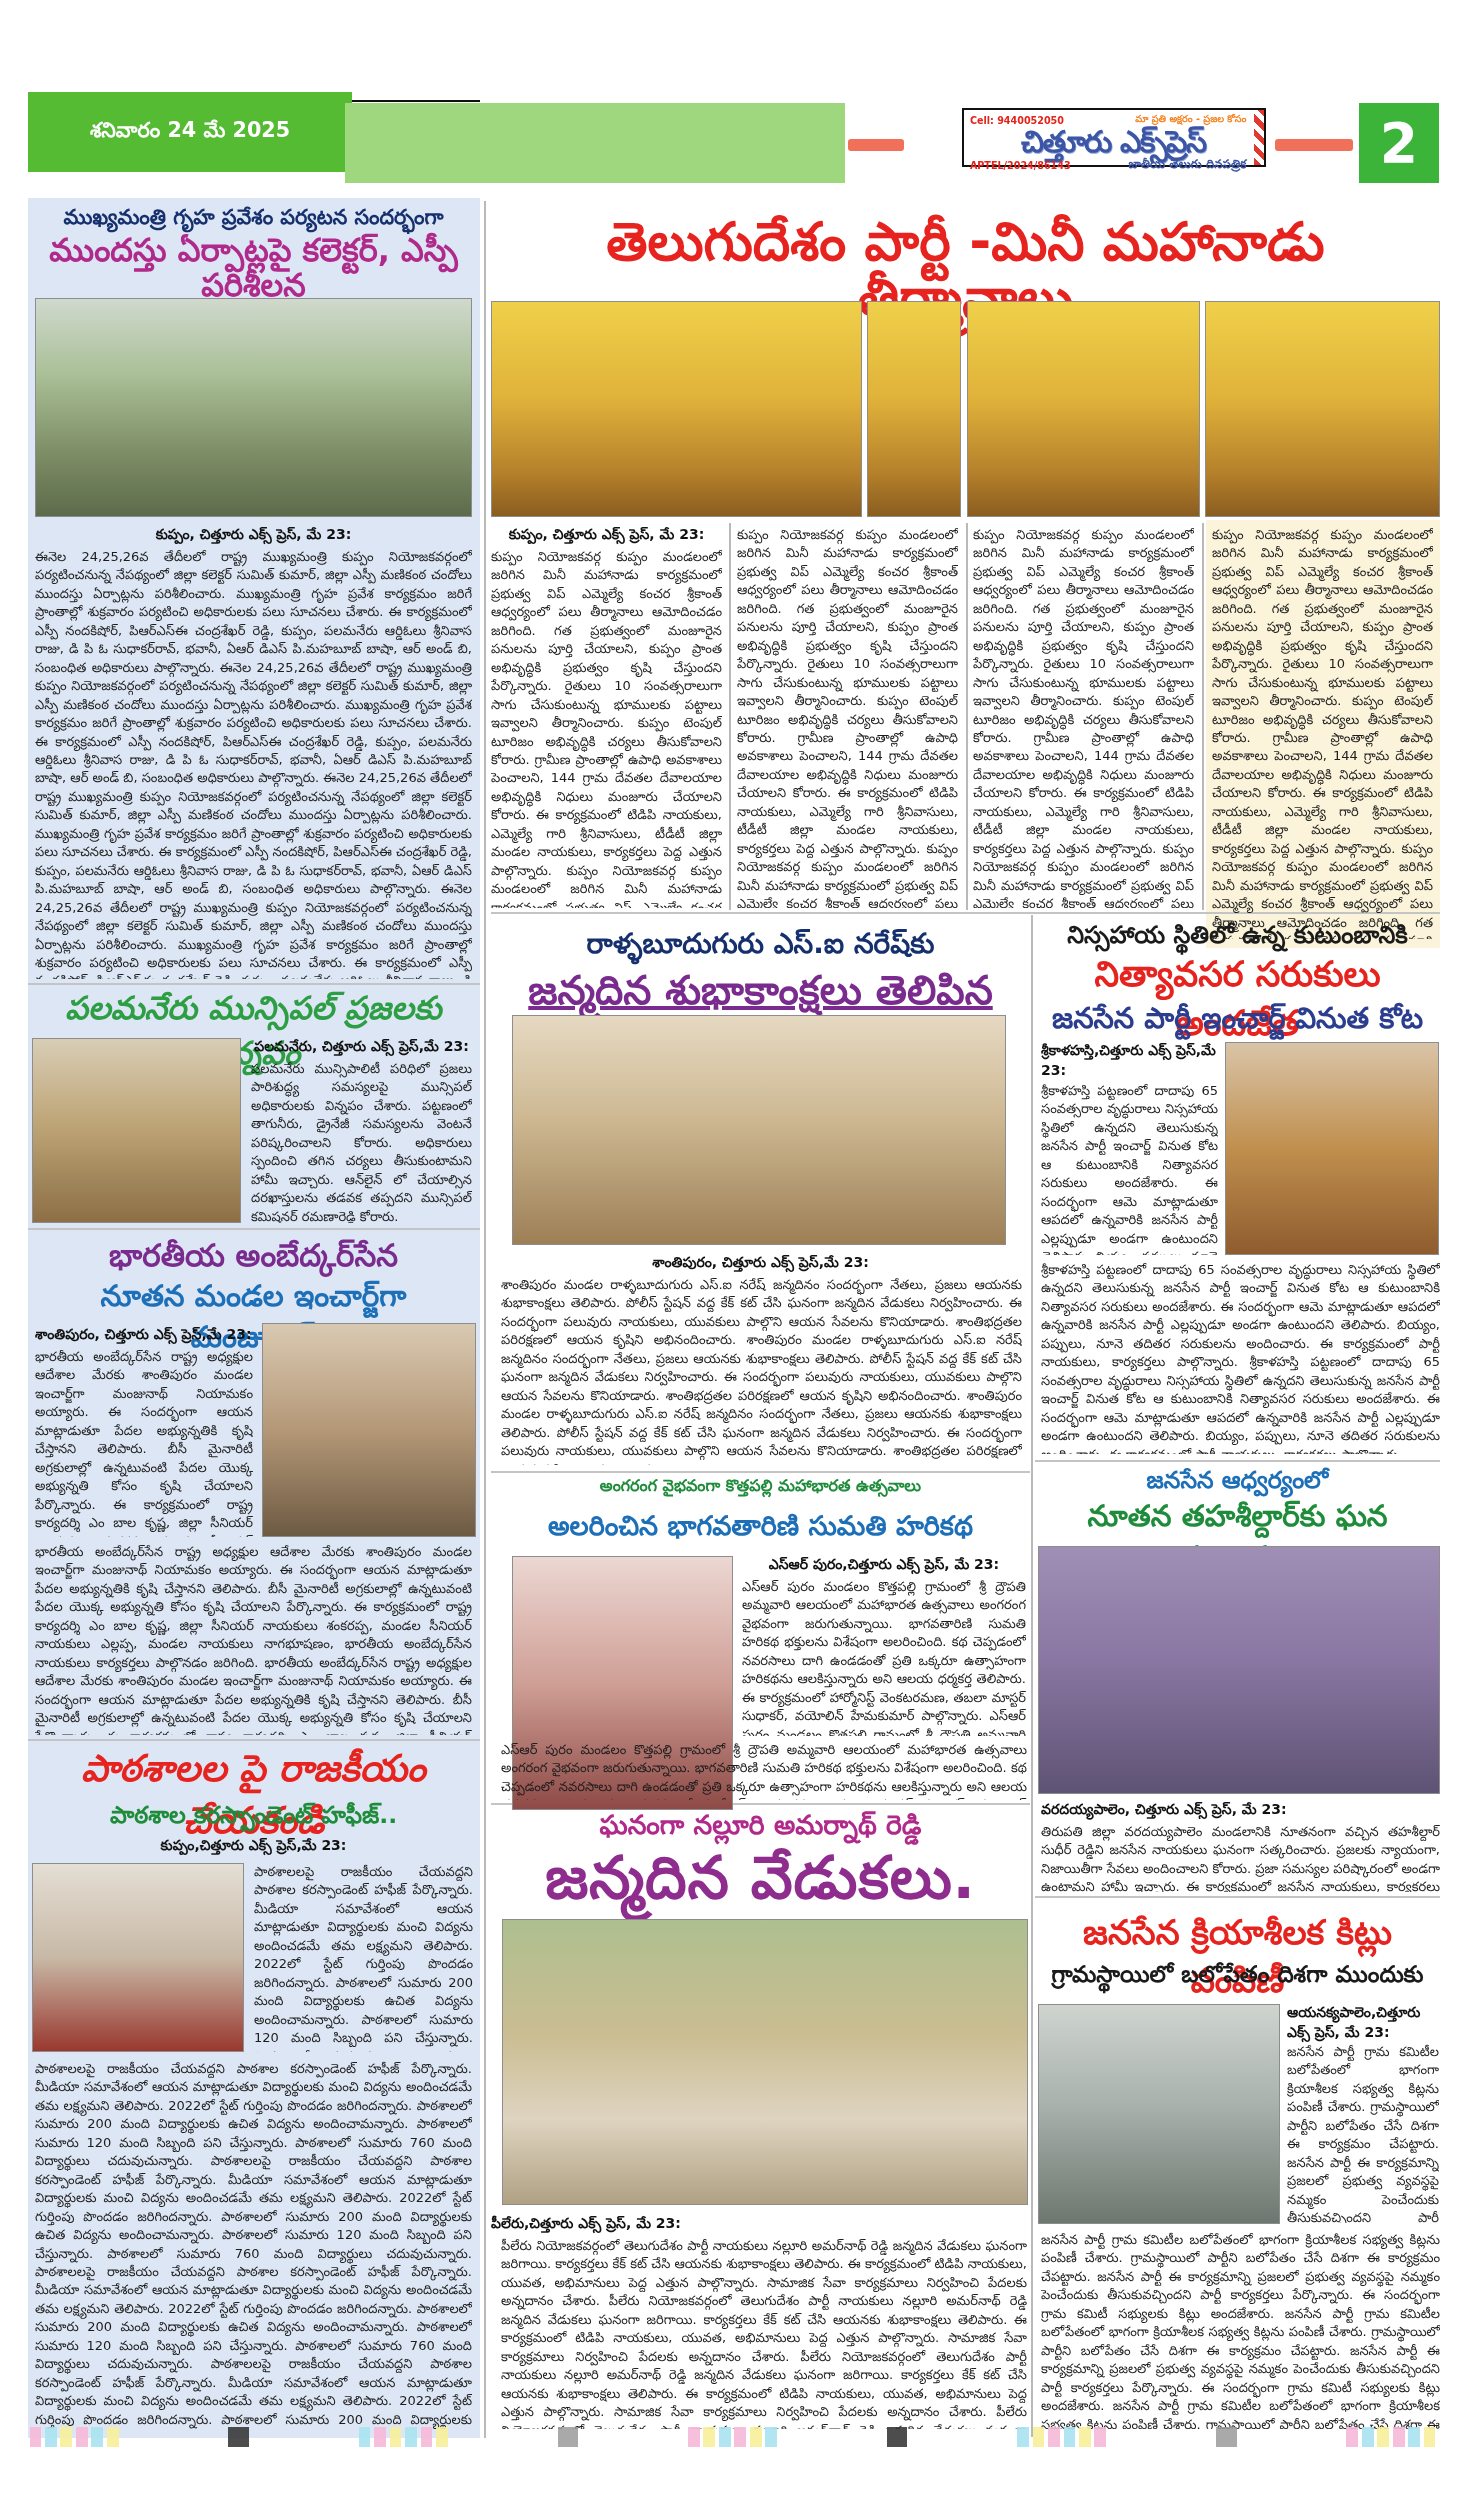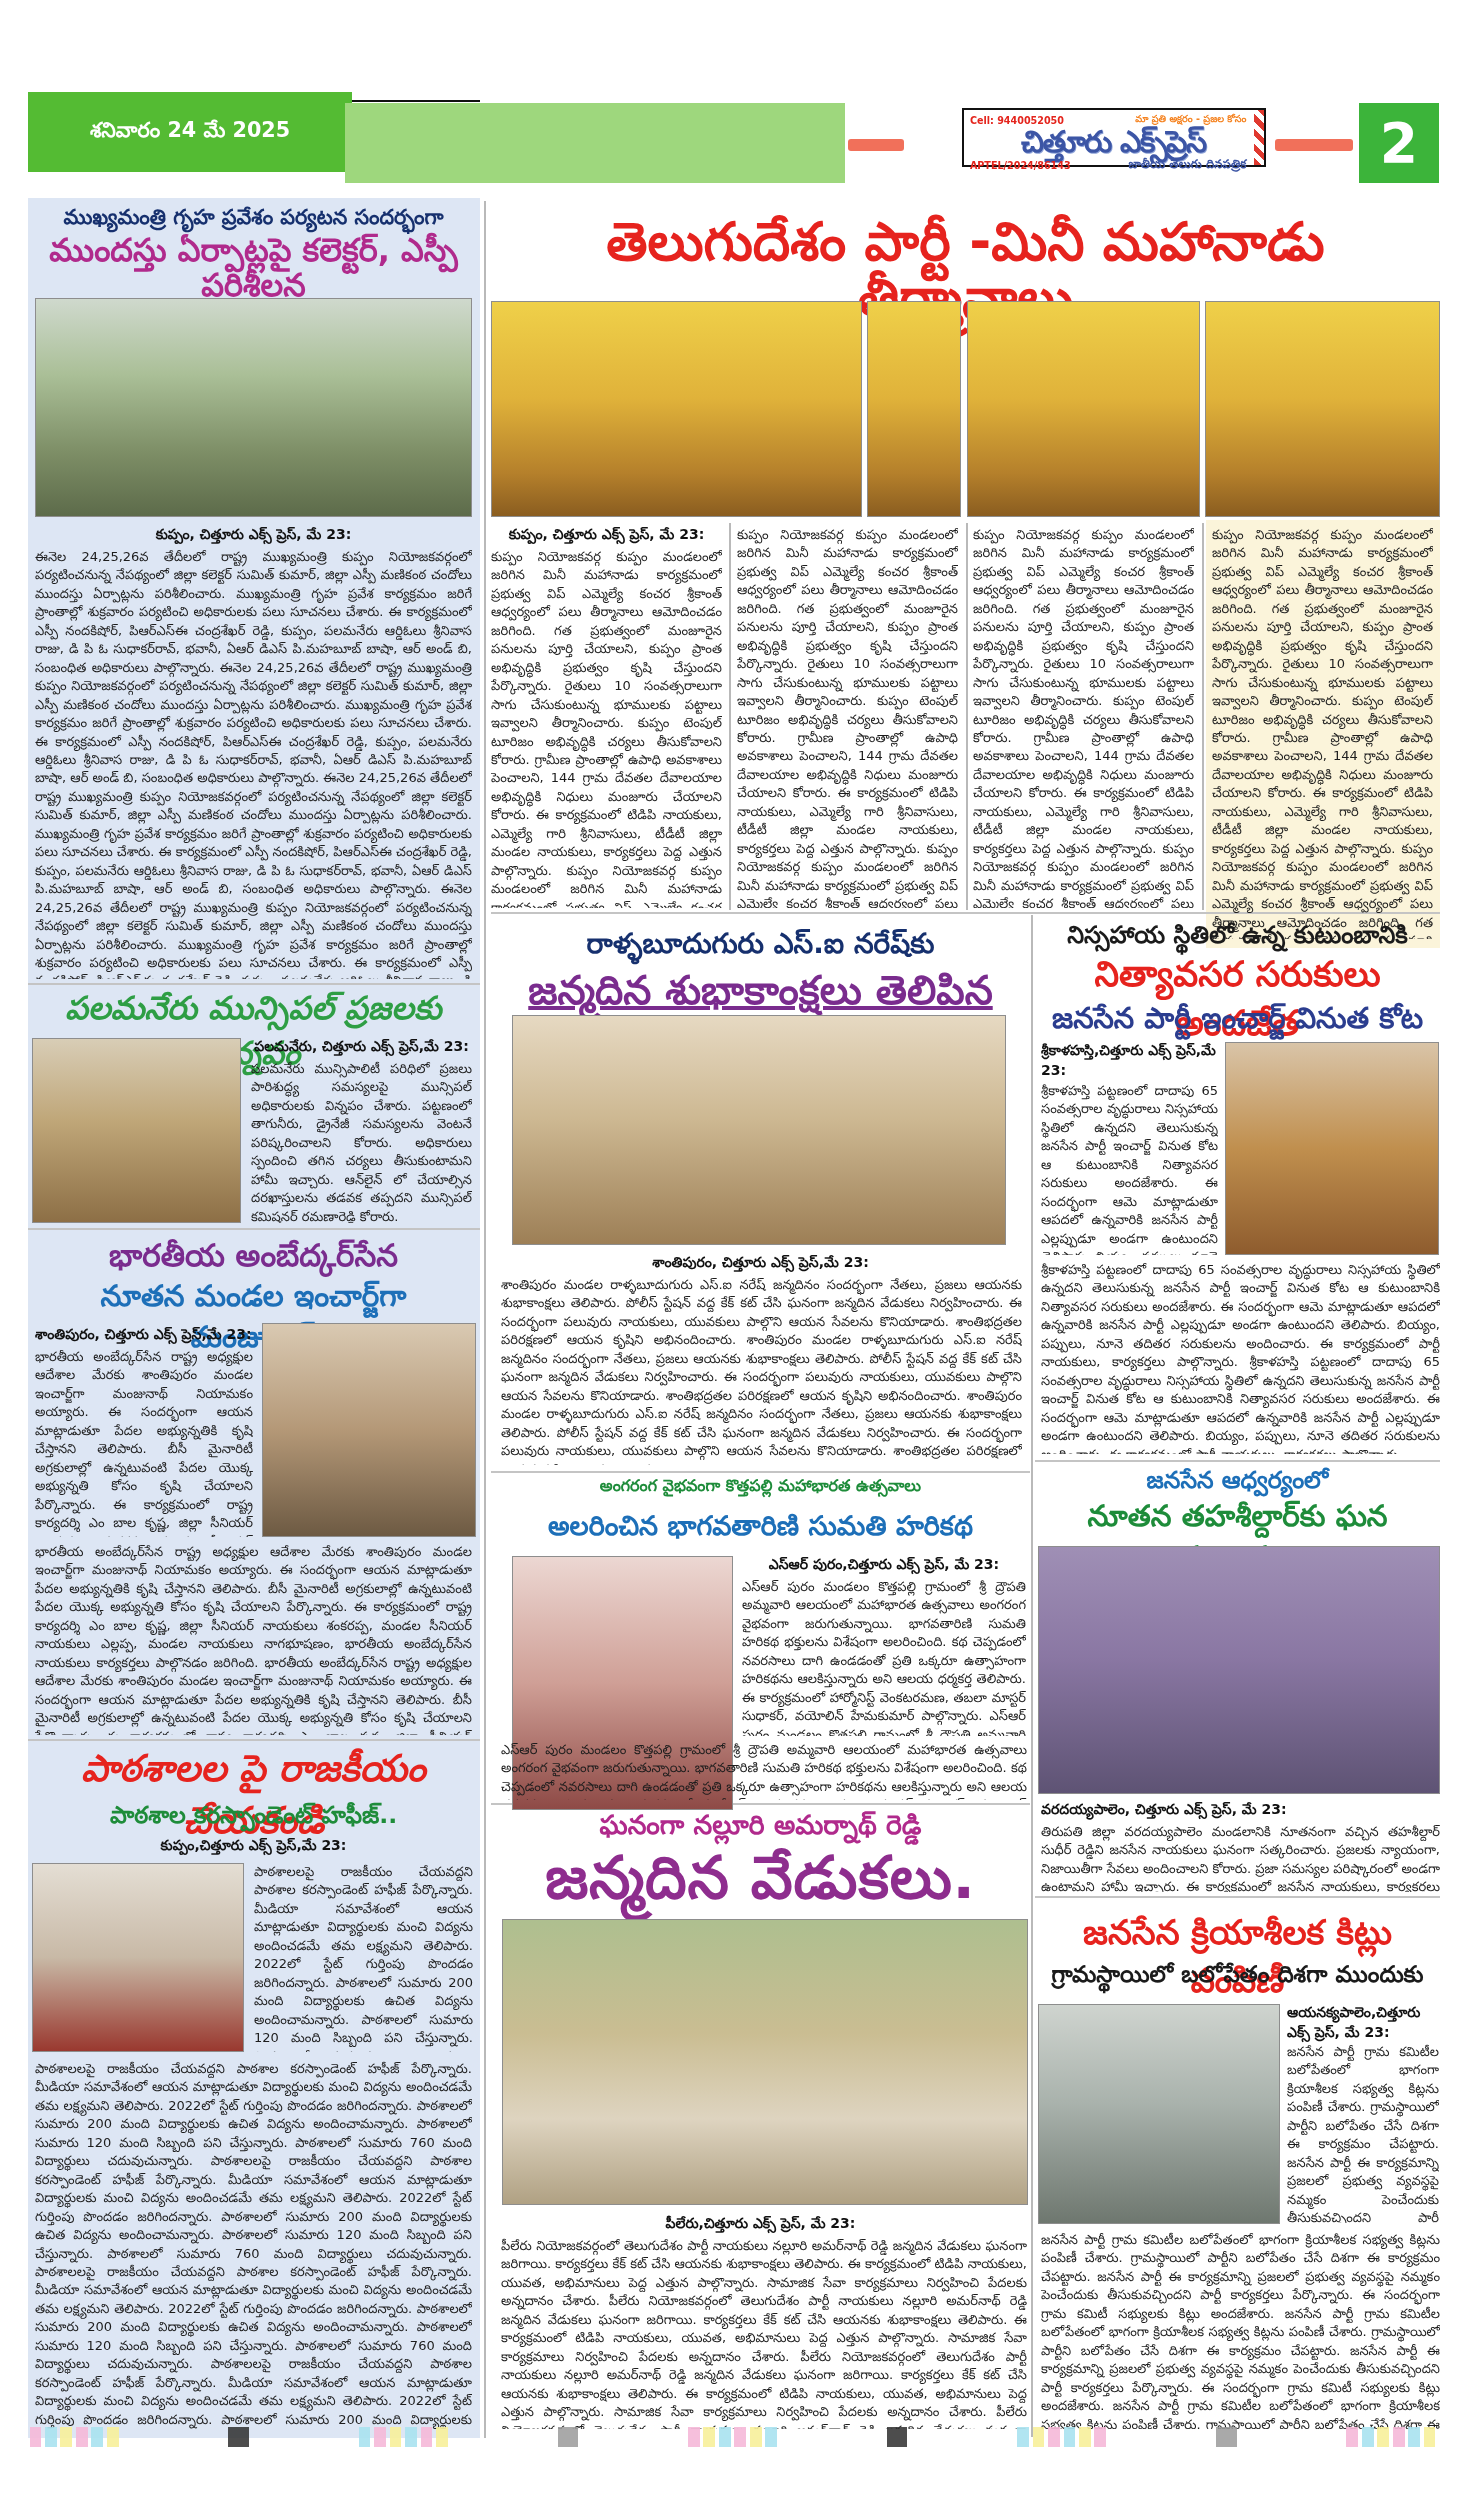--- a/index.html
+++ b/index.html
@@ -153,21 +153,21 @@
   <div class="abs hl-green" style="left:491px;top:1476px;width:539px;font-size:16px;">అంగరంగ వైభవంగా కొత్తపల్లి మహాభారత ఉత్సవాలు</div>
   <div class="abs hl-blue" style="left:491px;top:1510px;width:539px;font-size:27px;">అలరించిన భాగవతారిణి సుమతి హరికథ</div>
   <div class="abs photo ph-pink" style="left:512px;top:1556px;width:221px;height:254px;"></div>
   <div class="abs dateline" style="left:742px;top:1556px;width:284px;text-align:center;">ఎస్ఆర్ పురం,చిత్తూరు ఎక్స్ ప్రెస్, మే 23:</div>
   <div class="abs body-txt" style="left:742px;top:1578px;width:284px;height:158px;">ఎస్ఆర్ పురం మండలం కొత్తపల్లి గ్రామంలో శ్రీ ద్రౌపతి అమ్మవారి ఆలయంలో మహాభారత ఉత్సవాలు అంగరంగ వైభవంగా జరుగుతున్నాయి. భాగవతారిణి సుమతి హరికథ భక్తులను విశేషంగా అలరించింది. కథ చెప్పడంలో నవరసాలు దాగి ఉండడంతో ప్రతి ఒక్కరూ ఉత్సాహంగా హరికథను ఆలకిస్తున్నారు అని ఆలయ ధర్మకర్త తెలిపారు. ఈ కార్యక్రమంలో హార్మోనిస్ట్ వెంకటరమణ, తబలా మాస్టర్ సుధాకర్, వయోలిన్ హేమకుమార్ పాల్గొన్నారు. ఎస్ఆర్ పురం మండలం కొత్తపల్లి గ్రామంలో శ్రీ ద్రౌపతి అమ్మవారి ఆలయంలో మహాభారత ఉత్సవాలు అంగరంగ వైభవంగా జరుగుతున్నాయి. భాగవతారిణి సుమతి హరికథ భక్తులను విశేషంగా అలరించింది. కథ చెప్పడంలో నవరసాలు దాగి ఉండడంతో ప్రతి ఒక్కరూ ఉత్సాహంగా హరికథను ఆలకిస్తున్నారు అని ఆలయ ధర్మకర్త తెలిపారు. ఈ కార్యక్రమంలో హార్మోనిస్ట్ వెంకటరమణ, తబలా మాస్టర్ సుధాకర్, వయోలిన్ హేమకుమార్ పాల్గొన్నారు.</div>
   <div class="abs body-txt" style="left:501px;top:1741px;width:526px;height:59px;">ఎస్ఆర్ పురం మండలం కొత్తపల్లి గ్రామంలో శ్రీ ద్రౌపతి అమ్మవారి ఆలయంలో మహాభారత ఉత్సవాలు అంగరంగ వైభవంగా జరుగుతున్నాయి. భాగవతారిణి సుమతి హరికథ భక్తులను విశేషంగా అలరించింది. కథ చెప్పడంలో నవరసాలు దాగి ఉండడంతో ప్రతి ఒక్కరూ ఉత్సాహంగా హరికథను ఆలకిస్తున్నారు అని ఆలయ ధర్మకర్త తెలిపారు. ఈ కార్యక్రమంలో హార్మోనిస్ట్ వెంకటరమణ, తబలా మాస్టర్ సుధాకర్, వయోలిన్ హేమకుమార్ పాల్గొన్నారు.</div>
 
   <div class="abs hl-magenta" style="left:491px;top:1809px;width:539px;font-size:26.6px;">ఘనంగా నల్లూరి అమర్నాథ్ రెడ్డి</div>
   <div class="abs hl-bigpurple" style="left:491px;top:1843px;width:539px;font-size:59px;">జన్మదిన వేడుకలు.</div>
   <div class="abs photo ph-cake" style="left:502px;top:1919px;width:526px;height:286px;"></div>
-  <div class="abs dateline" style="left:491px;top:2215px;width:539px;text-align:center;">పీలేరు,చిత్తూరు ఎక్స్ ప్రెస్, మే 23:</div>
+  <div class="abs dateline" style="left:491px;top:2215px;width:539px;">పీలేరు,చిత్తూరు ఎక్స్ ప్రెస్, మే 23:</div>
   <div class="abs body-txt" style="left:501px;top:2237px;width:526px;height:192px;">పీలేరు నియోజకవర్గంలో తెలుగుదేశం పార్టీ నాయకులు నల్లూరి అమర్‌నాథ్ రెడ్డి జన్మదిన వేడుకలు ఘనంగా జరిగాయి. కార్యకర్తలు కేక్ కట్ చేసి ఆయనకు శుభాకాంక్షలు తెలిపారు. ఈ కార్యక్రమంలో టిడిపి నాయకులు, యువత, అభిమానులు పెద్ద ఎత్తున పాల్గొన్నారు. సామాజిక సేవా కార్యక్రమాలు నిర్వహించి పేదలకు అన్నదానం చేశారు. పీలేరు నియోజకవర్గంలో తెలుగుదేశం పార్టీ నాయకులు నల్లూరి అమర్‌నాథ్ రెడ్డి జన్మదిన వేడుకలు ఘనంగా జరిగాయి. కార్యకర్తలు కేక్ కట్ చేసి ఆయనకు శుభాకాంక్షలు తెలిపారు. ఈ కార్యక్రమంలో టిడిపి నాయకులు, యువత, అభిమానులు పెద్ద ఎత్తున పాల్గొన్నారు. సామాజిక సేవా కార్యక్రమాలు నిర్వహించి పేదలకు అన్నదానం చేశారు. పీలేరు నియోజకవర్గంలో తెలుగుదేశం పార్టీ నాయకులు నల్లూరి అమర్‌నాథ్ రెడ్డి జన్మదిన వేడుకలు ఘనంగా జరిగాయి. కార్యకర్తలు కేక్ కట్ చేసి ఆయనకు శుభాకాంక్షలు తెలిపారు. ఈ కార్యక్రమంలో టిడిపి నాయకులు, యువత, అభిమానులు పెద్ద ఎత్తున పాల్గొన్నారు. సామాజిక సేవా కార్యక్రమాలు నిర్వహించి పేదలకు అన్నదానం చేశారు. పీలేరు నియోజకవర్గంలో తెలుగుదేశం పార్టీ నాయకులు నల్లూరి అమర్‌నాథ్ రెడ్డి జన్మదిన వేడుకలు ఘనంగా జరిగాయి. కార్యకర్తలు కేక్ కట్ చేసి ఆయనకు శుభాకాంక్షలు తెలిపారు. ఈ కార్యక్రమంలో టిడిపి నాయకులు, యువత, అభిమానులు పెద్ద ఎత్తున పాల్గొన్నారు. సామాజిక సేవా కార్యక్రమాలు నిర్వహించి పేదలకు అన్నదానం చేశారు.</div>
 
   <div class="abs hl-black" style="left:1035px;top:921px;width:405px;font-size:24px;">నిస్సహాయ స్థితిలో ఉన్న కుటుంబానికి</div>
   <div class="abs hl-red" style="left:1035px;top:954px;width:405px;font-size:35px;">నిత్యావసర సరుకులు అందజేత</div>
   <div class="abs" style="left:1035px;top:1001px;width:405px;font-size:29px;font-weight:bold;color:#2b3d8f;text-align:center;">జనసేన పార్టీ ఇంచార్జ్ వినుత కోట</div>
   <div class="abs dateline" style="left:1041px;top:1042px;width:177px;">శ్రీకాళహస్తి,చిత్తూరు ఎక్స్ ప్రెస్,మే 23:</div>
   <div class="abs photo ph-grocery" style="left:1225px;top:1042px;width:214px;height:213px;"></div>
   <div class="abs body-txt" style="left:1041px;top:1082px;width:177px;height:173px;">శ్రీకాళహస్తి పట్టణంలో దాదాపు 65 సంవత్సరాల వృద్ధురాలు నిస్సహాయ స్థితిలో ఉన్నదని తెలుసుకున్న జనసేన పార్టీ ఇంచార్జ్ వినుత కోట ఆ కుటుంబానికి నిత్యావసర సరుకులు అందజేశారు. ఈ సందర్భంగా ఆమె మాట్లాడుతూ ఆపదలో ఉన్నవారికి జనసేన పార్టీ ఎల్లప్పుడూ అండగా ఉంటుందని తెలిపారు. బియ్యం, పప్పులు, నూనె తదితర సరుకులను అందించారు. ఈ కార్యక్రమంలో పార్టీ నాయకులు, కార్యకర్తలు పాల్గొన్నారు.</div>
   <div class="abs body-txt" style="left:1041px;top:1261px;width:399px;height:193px;">శ్రీకాళహస్తి పట్టణంలో దాదాపు 65 సంవత్సరాల వృద్ధురాలు నిస్సహాయ స్థితిలో ఉన్నదని తెలుసుకున్న జనసేన పార్టీ ఇంచార్జ్ వినుత కోట ఆ కుటుంబానికి నిత్యావసర సరుకులు అందజేశారు. ఈ సందర్భంగా ఆమె మాట్లాడుతూ ఆపదలో ఉన్నవారికి జనసేన పార్టీ ఎల్లప్పుడూ అండగా ఉంటుందని తెలిపారు. బియ్యం, పప్పులు, నూనె తదితర సరుకులను అందించారు. ఈ కార్యక్రమంలో పార్టీ నాయకులు, కార్యకర్తలు పాల్గొన్నారు. శ్రీకాళహస్తి పట్టణంలో దాదాపు 65 సంవత్సరాల వృద్ధురాలు నిస్సహాయ స్థితిలో ఉన్నదని తెలుసుకున్న జనసేన పార్టీ ఇంచార్జ్ వినుత కోట ఆ కుటుంబానికి నిత్యావసర సరుకులు అందజేశారు. ఈ సందర్భంగా ఆమె మాట్లాడుతూ ఆపదలో ఉన్నవారికి జనసేన పార్టీ ఎల్లప్పుడూ అండగా ఉంటుందని తెలిపారు. బియ్యం, పప్పులు, నూనె తదితర సరుకులను అందించారు. ఈ కార్యక్రమంలో పార్టీ నాయకులు, కార్యకర్తలు పాల్గొన్నారు.</div>
 

